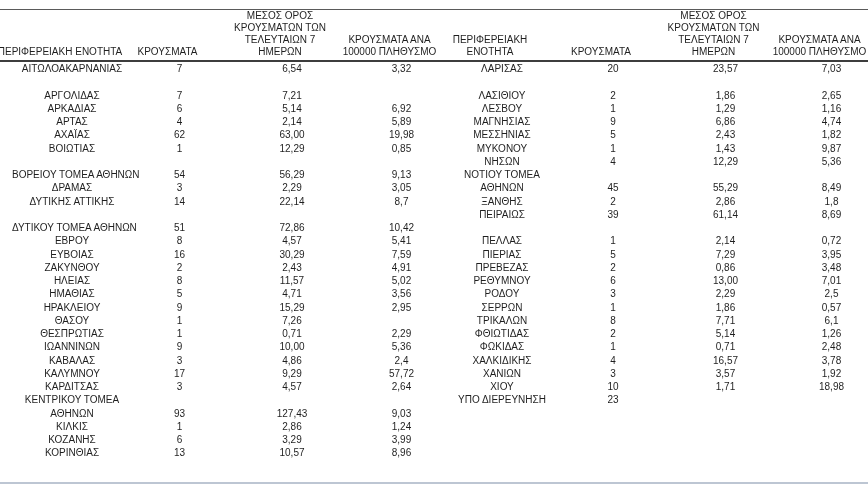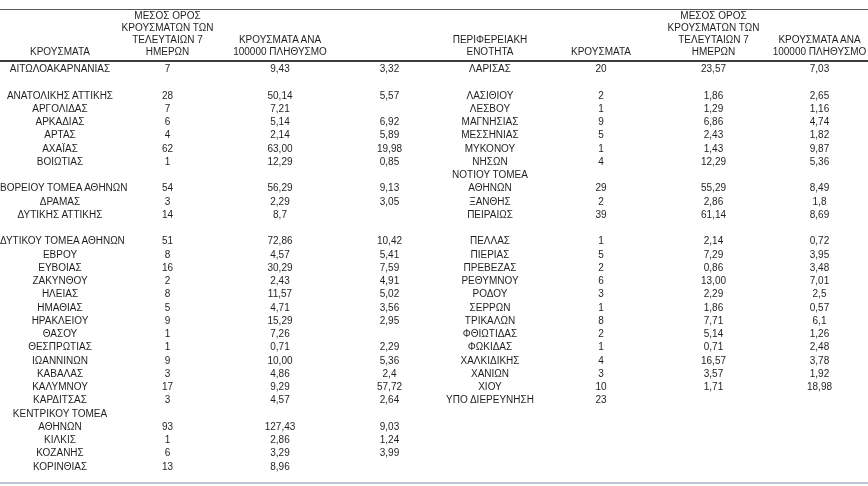--- a/index.html
+++ b/index.html
@@ -26,21 +26,21 @@
     left: 0;
     width: 868px;
     height: 50px;
     border-top: 1px solid #5a5a5a;
     border-bottom: 2px solid #3d3d3d;
     display: flex;
   }
   .body-band {
     position: absolute;
     top: 62px;
-    left: 0;
+    left: 12px;
     width: 688px;
     display: flex;
   }
   .half {
     flex: 0 0 434px;
     width: 434px;
   }
   .thead {
     display: grid;
     height: 50px;
@@ -82,20 +82,23 @@
     background: #bdc6d3;
   }
 </style>
 </head>
 <body>
 
 <div class="sheet">
   <div class="head-band">
     <div class="half thead" data-side="left">
         <div class="hcell">
+          <div class="hline">ΠΕΡΙΦΕΡΕΙΑΚΗ ΕΝΟΤΗΤΑ</div>
+        </div>
+        <div class="hcell">
           <div class="hline">ΚΡΟΥΣΜΑΤΑ</div>
         </div>
         <div class="hcell">
           <div class="hline">ΜΕΣΟΣ ΟΡΟΣ</div>
           <div class="hline">ΚΡΟΥΣΜΑΤΩΝ ΤΩΝ</div>
           <div class="hline">ΤΕΛΕΥΤΑΙΩΝ 7</div>
           <div class="hline">ΗΜΕΡΩΝ</div>
         </div>
         <div class="hcell">
           <div class="hline">ΚΡΟΥΣΜΑΤΑ ΑΝΑ</div>
@@ -120,34 +123,28 @@
           <div class="hline">ΚΡΟΥΣΜΑΤΑ ΑΝΑ</div>
           <div class="hline">100000 ΠΛΗΘΥΣΜΟ</div>
         </div>
       </div>
   </div>
   <div class="body-band">
     <div class="half tbody" data-side="left">
         <div class="trow">
           <div class="tcell">ΑΙΤΩΛΟΑΚΑΡΝΑΝΙΑΣ</div>
           <div class="tcell">7</div>
-          <div class="tcell">9,43</div>
+          <div class="tcell">6,54</div>
           <div class="tcell">3,32</div>
         </div>
         <div class="trow">
           <div class="tcell"></div>
           <div class="tcell"></div>
           <div class="tcell"></div>
           <div class="tcell"></div>
-        </div>
-        <div class="trow">
-          <div class="tcell">ΑΝΑΤΟΛΙΚΗΣ ΑΤΤΙΚΗΣ</div>
-          <div class="tcell">28</div>
-          <div class="tcell">50,14</div>
-          <div class="tcell">5,57</div>
         </div>
         <div class="trow">
           <div class="tcell">ΑΡΓΟΛΙΔΑΣ</div>
           <div class="tcell">7</div>
           <div class="tcell">7,21</div>
         </div>
         <div class="trow">
           <div class="tcell">ΑΡΚΑΔΙΑΣ</div>
           <div class="tcell">6</div>
           <div class="tcell">5,14</div>
@@ -185,20 +182,21 @@
         </div>
         <div class="trow">
           <div class="tcell">ΔΡΑΜΑΣ</div>
           <div class="tcell">3</div>
           <div class="tcell">2,29</div>
           <div class="tcell">3,05</div>
         </div>
         <div class="trow">
           <div class="tcell">ΔΥΤΙΚΗΣ ΑΤΤΙΚΗΣ</div>
           <div class="tcell">14</div>
+          <div class="tcell">22,14</div>
           <div class="tcell">8,7</div>
         </div>
         <div class="trow">
           <div class="tcell"></div>
           <div class="tcell"></div>
           <div class="tcell"></div>
           <div class="tcell"></div>
         </div>
         <div class="trow">
           <div class="tcell">ΔΥΤΙΚΟΥ ΤΟΜΕΑ ΑΘΗΝΩΝ</div>
@@ -297,20 +295,21 @@
         </div>
         <div class="trow">
           <div class="tcell">ΚΟΖΑΝΗΣ</div>
           <div class="tcell">6</div>
           <div class="tcell">3,29</div>
           <div class="tcell">3,99</div>
         </div>
         <div class="trow">
           <div class="tcell">ΚΟΡΙΝΘΙΑΣ</div>
           <div class="tcell">13</div>
+          <div class="tcell">10,57</div>
           <div class="tcell">8,96</div>
         </div>
       </div>
     <div class="half tbody" data-side="right">
         <div class="trow">
           <div class="tcell">ΛΑΡΙΣΑΣ</div>
           <div class="tcell">20</div>
           <div class="tcell">23,57</div>
           <div class="tcell">7,03</div>
         </div>
@@ -357,21 +356,21 @@
           <div class="tcell">5,36</div>
         </div>
         <div class="trow">
           <div class="tcell">ΝΟΤΙΟΥ ΤΟΜΕΑ</div>
           <div class="tcell"></div>
           <div class="tcell"></div>
           <div class="tcell"></div>
         </div>
         <div class="trow">
           <div class="tcell">ΑΘΗΝΩΝ</div>
-          <div class="tcell">29</div>
+          <div class="tcell">45</div>
           <div class="tcell">55,29</div>
           <div class="tcell">8,49</div>
         </div>
         <div class="trow">
           <div class="tcell">ΞΑΝΘΗΣ</div>
           <div class="tcell">2</div>
           <div class="tcell">2,86</div>
           <div class="tcell">1,8</div>
         </div>
         <div class="trow">

